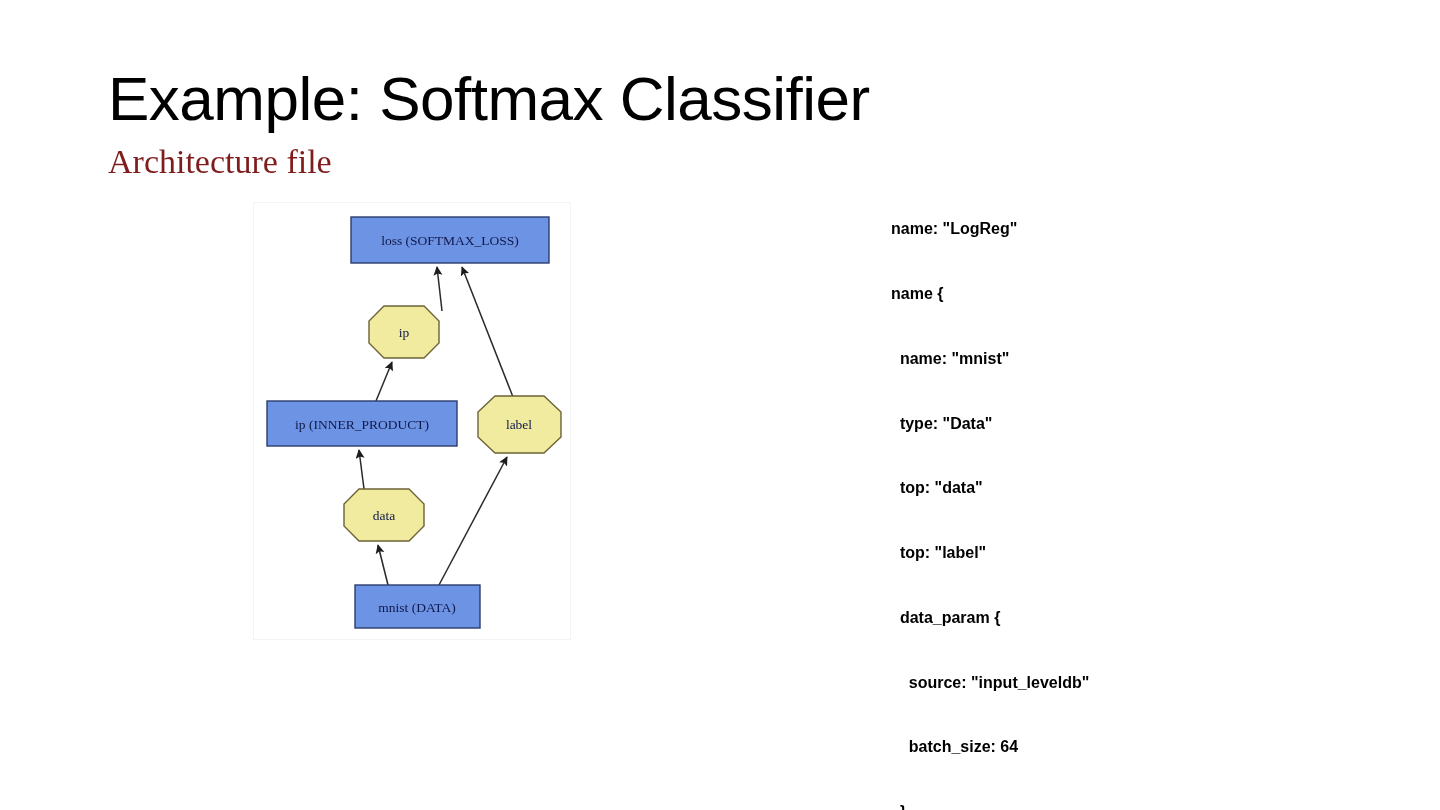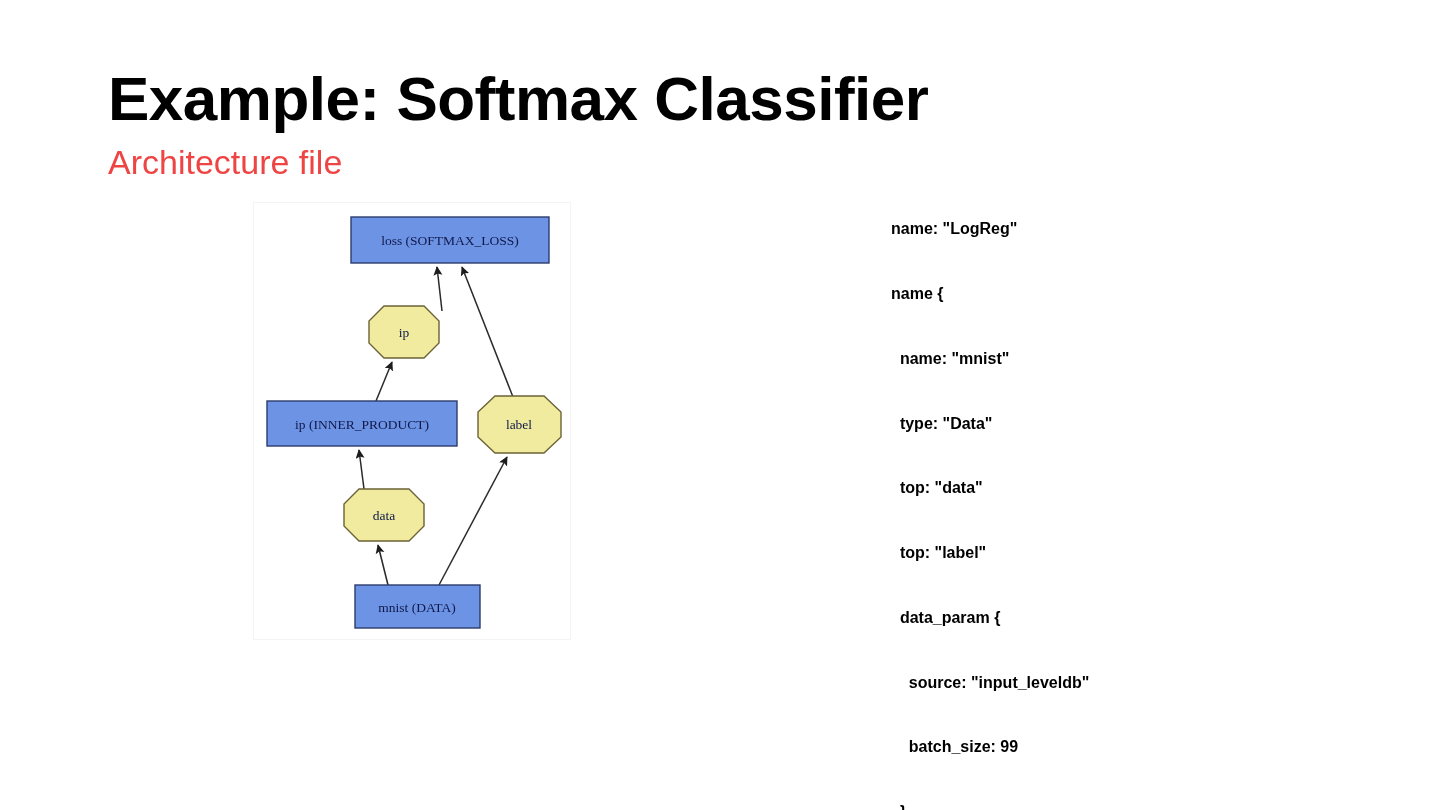--- a/index.html
+++ b/index.html
@@ -15,34 +15,35 @@
     position: relative;
   }
 
   
   #slide-title {
     position: absolute;
     left: 108px;
     top: 62px;
     font-size: 62px;
     line-height: 74px;
-    font-weight: 700;
+    font-weight: 400;
     color: #000000;
     letter-spacing: -0.5px;
     white-space: nowrap;
   }
   #slide-subtitle {
     position: absolute;
     left: 108px;
     top: 141px;
     font-size: 34px;
     line-height: 42px;
     font-weight: 400;
-    color: #ef4444;
+    color: #7f1d1d;
     white-space: nowrap;
+    font-family: Liberation Serif, serif;
   }
 
   
   #diagram-panel {
     position: absolute;
     left: 253px;
     top: 202px;
     width: 318px;
     height: 438px;
     background: #ffffff;
@@ -141,16 +142,16 @@
 
 <div id="prototxt-block">
   <span class="code-line">name: "LogReg"</span>
   <span class="code-line">name {</span>
   <span class="code-line">  name: "mnist"</span>
   <span class="code-line">  type: "Data"</span>
   <span class="code-line">  top: "data"</span>
   <span class="code-line">  top: "label"</span>
   <span class="code-line">  data_param {</span>
   <span class="code-line">    source: "input_leveldb"</span>
-  <span class="code-line">    batch_size: 99</span>
+  <span class="code-line">    batch_size: 64</span>
   <span class="code-line">  }</span>
   
 </div>
 
 </body></html>

